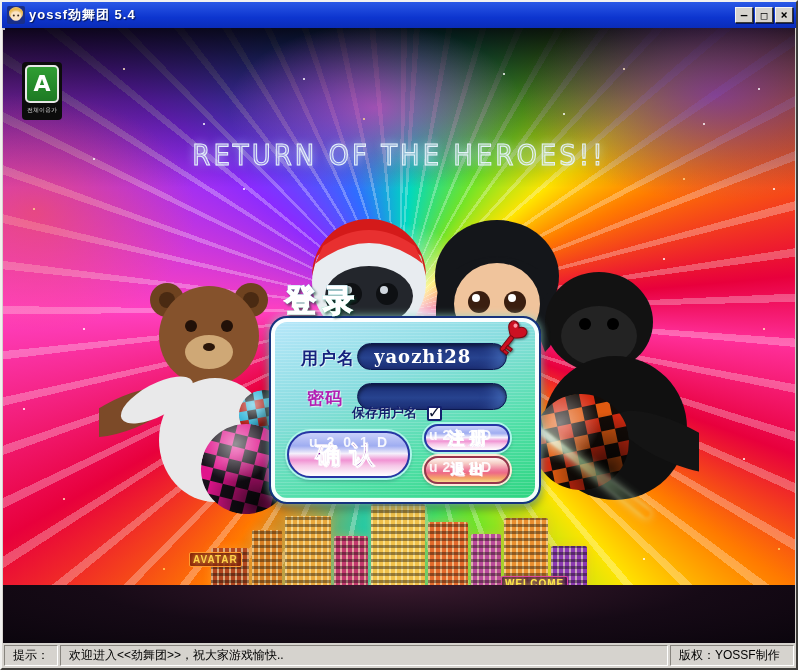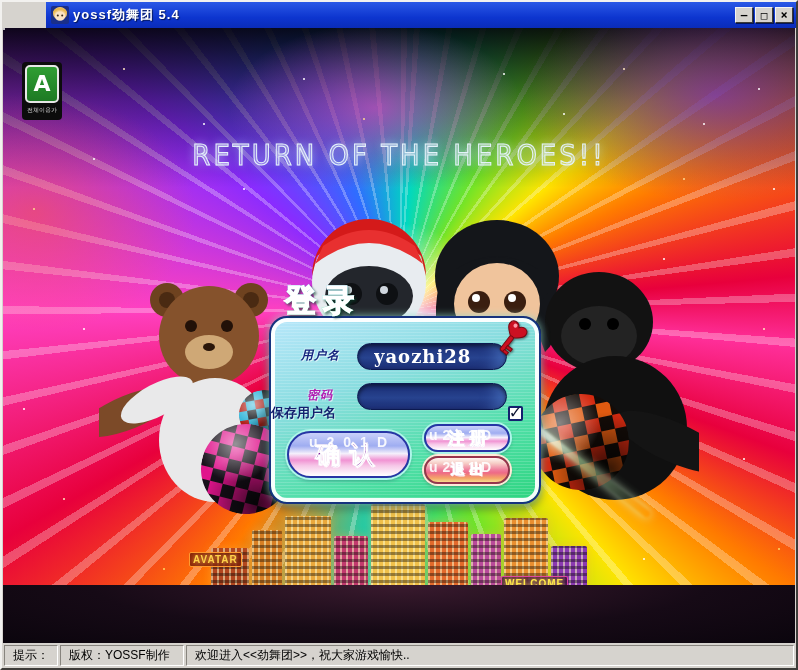--- a/index.html
+++ b/index.html
@@ -4,21 +4,21 @@
 <style>
   html,body{margin:0;padding:0;background:#555;}
   *{box-sizing:border-box;}
   body{width:798px;height:670px;font-family:"Liberation Sans","DejaVu Sans",sans-serif;}
 
   .window{width:798px;height:670px;background:#d6d3ce;border:2px solid;
     border-color:#f2f1ef #3e3c39 #3e3c39 #f2f1ef;display:flex;flex-direction:column;overflow:hidden;}
 
   
   .titlebar{height:26px;background:linear-gradient(180deg,#2a58e6 0%,#0d35cf 60%,#0a2cb8 100%);
-    display:flex;align-items:center;padding:0 3px;flex:0 0 auto;margin-left:44px;}
+    display:flex;align-items:center;padding:0 3px;flex:0 0 auto;}
   .app-icon{width:18px;height:18px;margin:0 4px 0 2px;flex:0 0 auto;}
   .title-text{color:#ffffff;font-weight:bold;font-size:13px;letter-spacing:1px;flex:1;
     text-shadow:1px 1px 1px rgba(0,0,0,.6);white-space:nowrap;overflow:hidden;}
   .win-btns{display:flex;gap:2px;}
   .win-btn{width:18px;height:16px;background:#d6d3ce;border:1px solid;
     border-color:#f5f4f2 #3c3a37 #3c3a37 #f5f4f2;box-shadow:1px 1px 0 rgba(0,0,0,.55);
     display:flex;align-items:center;justify-content:center;font:bold 11px "DejaVu Sans Mono",monospace;
     color:#000;cursor:pointer;line-height:1;}
   .win-btn.close{font-size:12px;}
 
@@ -104,35 +104,35 @@
   .login-title{position:absolute;left:282px;top:252px;font-size:31px;font-weight:bold;letter-spacing:7px;
     background:linear-gradient(180deg,#35c4f2 15%,#2bd96a 90%);-webkit-background-clip:text;
     background-clip:text;color:transparent;-webkit-text-stroke:1.5px #ffffff;
     filter:drop-shadow(2px 2px 1px rgba(10,60,40,.55));z-index:11;}
   .panel{position:absolute;left:266px;top:288px;width:272px;height:188px;border-radius:18px;
     border:2px solid #16337f;z-index:10;
     background:linear-gradient(160deg,#b9e7fb 0%,#8adde0 35%,#4fdfa6 70%,#2cd47e 100%);
     box-shadow:inset 0 0 0 4px rgba(255,255,255,.95), 0 0 8px rgba(170,255,240,.7), 0 4px 8px rgba(0,0,0,.5);}
   .panel::before{content:"";position:absolute;inset:4px;border-radius:13px;pointer-events:none;
     background:repeating-linear-gradient(0deg, rgba(255,255,255,.16) 0 1px, rgba(255,255,255,0) 1px 3px);}
-  .fld-label{position:absolute;font-weight:bold;font-size:12px;letter-spacing:1px;
-    text-shadow:1px 1px 0 rgba(255,255,255,.65), -1px -1px 0 rgba(255,255,255,.4);font-style:italic;}
+  .fld-label{position:absolute;font-weight:bold;font-size:17px;letter-spacing:1px;
+    text-shadow:1px 1px 0 rgba(255,255,255,.65), -1px -1px 0 rgba(255,255,255,.4);}
   .fld-label.user{left:30px;top:29px;color:#16227e;}
   .fld-label.pass{left:36px;top:69px;color:#b31fb3;}
   .fld-input{position:absolute;width:150px;height:27px;border-radius:14px;border:1px solid #0c1950;
     background:linear-gradient(180deg,#1a2c72 0%,#27438f 55%,#1a2c72 100%);
     box-shadow:inset 0 2px 4px rgba(0,0,0,.55), inset -18px 0 14px -8px rgba(90,140,220,.45);
     color:#ffffff;font-family:"DejaVu Serif",serif;font-weight:bold;font-size:18px;
     padding:0 10px 0 16px;outline:none;letter-spacing:1px;}
   .fld-input.user{left:86px;top:25px;}
   .fld-input.pass{left:86px;top:65px;}
   .key-icon{position:absolute;left:226px;top:2px;width:34px;height:40px;z-index:12;
     filter:drop-shadow(1px 1px 1px rgba(0,0,0,.5));}
   .save-row{position:absolute;left:0;top:86px;width:252px;display:flex;align-items:center;
-    justify-content:space-between;gap:10px;}
+    justify-content:center;gap:10px;}
   .save-label{font-weight:bold;font-size:13px;color:#14206e;
     text-shadow:1px 1px 0 rgba(255,255,255,.6);}
   .save-check{width:15px;height:15px;background:#fff;border:2px solid #14206e;border-radius:2px;
     display:flex;align-items:center;justify-content:center;cursor:pointer;
     font-size:16px;font-weight:bold;color:#0a1230;line-height:0;}
   .btn{position:absolute;border-radius:999px;display:flex;align-items:center;justify-content:center;
     cursor:pointer;font-weight:bold;-webkit-text-stroke:.8px #ffffff;
     text-shadow:1px 1px 0 rgba(255,255,255,.9);}
   .btn::after{content:"\u201D";position:absolute;right:12px;top:1px;color:#fff;font-size:14px;
     -webkit-text-stroke:0;text-shadow:none;opacity:.9;}
@@ -292,17 +292,17 @@
       </div>
 
       <div class="btn btn-blue confirm">确认</div>
       <div class="btn btn-blue register">注册</div>
       <div class="btn btn-red exit">退出</div>
     </div>
   </div>
 
   <div class="statusbar">
     <div class="status-cell">提示：</div>
+    <div class="status-cell msg">欢迎进入&lt;&lt;劲舞团&gt;&gt;，祝大家游戏愉快..</div>
     <div class="status-cell copy">版权：YOSSF制作</div>
-    <div class="status-cell msg">欢迎进入&lt;&lt;劲舞团&gt;&gt;，祝大家游戏愉快..</div>
   </div>
 
 </div>
 
 </body></html>

